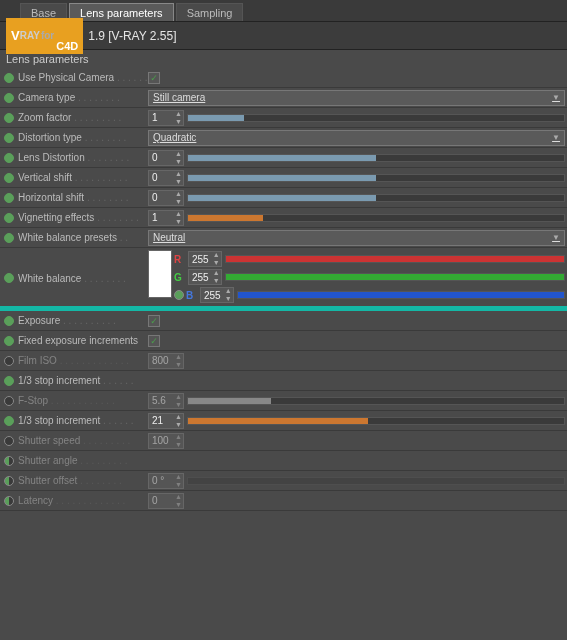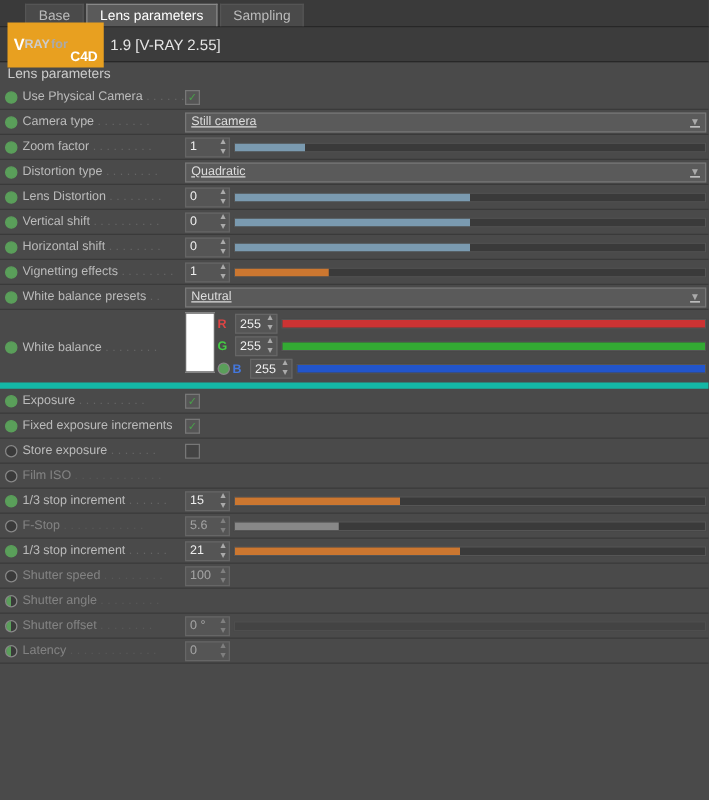--- a/index.html
+++ b/index.html
@@ -496,55 +496,43 @@
   <div class="param-row">
     <div class="row-icon">
         <span class="circle-icon active"></span>
       </div>
     <div class="param-label">Fixed exposure increments<span class="dots"> </span></div>
     <div class="param-value-area">
       <div class="checkbox-val">✓</div>
     </div>
   </div>
 
-  <div class="param-row">
+
+
+  <div class="param-row dimmed">
     <div class="row-icon">
         <span class="circle-icon"></span>
       </div>
-    <div class="param-label">Store exposure<span class="dots"> . . . . . . .</span></div>
-    <div class="param-value-area">
-      <div class="checkbox-val" style="background:#444;"></div>
-    </div>
-  </div>
-
-
-  <div class="param-row dimmed">
-    <div class="row-icon">
-        <span class="circle-icon"></span>
-      </div>
     <div class="param-label">Film ISO<span class="dots"> . . . . . . . . . . . . .</span></div>
+    <div class="param-value-area">
+      <div class="num-input">
+        <span class="num-val">800</span>
+        <div class="num-arrows">
+          <span class="num-arrow">▲</span>
+          <span class="num-arrow">▼</span>
+        </div>
+      </div>
+    </div>
   </div>
 
   <div class="param-row">
     <div class="row-icon">
         <span class="circle-icon active"></span>
       </div>
     <div class="param-label">1/3 stop increment<span class="dots"> . . . . . .</span></div>
-    <div class="param-value-area">
-      <div class="num-input">
-        <span class="num-val">15</span>
-        <div class="num-arrows">
-          <span class="num-arrow">▲</span>
-          <span class="num-arrow">▼</span>
-        </div>
-      </div>
-      <div class="slider-track">
-        <div class="slider-fill orange" style="width:35%"></div>
-      </div>
-    </div>
   </div>
 
   <div class="param-row dimmed">
     <div class="row-icon">
         <span class="circle-icon"></span>
       </div>
     <div class="param-label">F-Stop<span class="dots"> . . . . . . . . . . . .</span></div>
     <div class="param-value-area">
       <div class="num-input">
         <span class="num-val">5.6</span>

